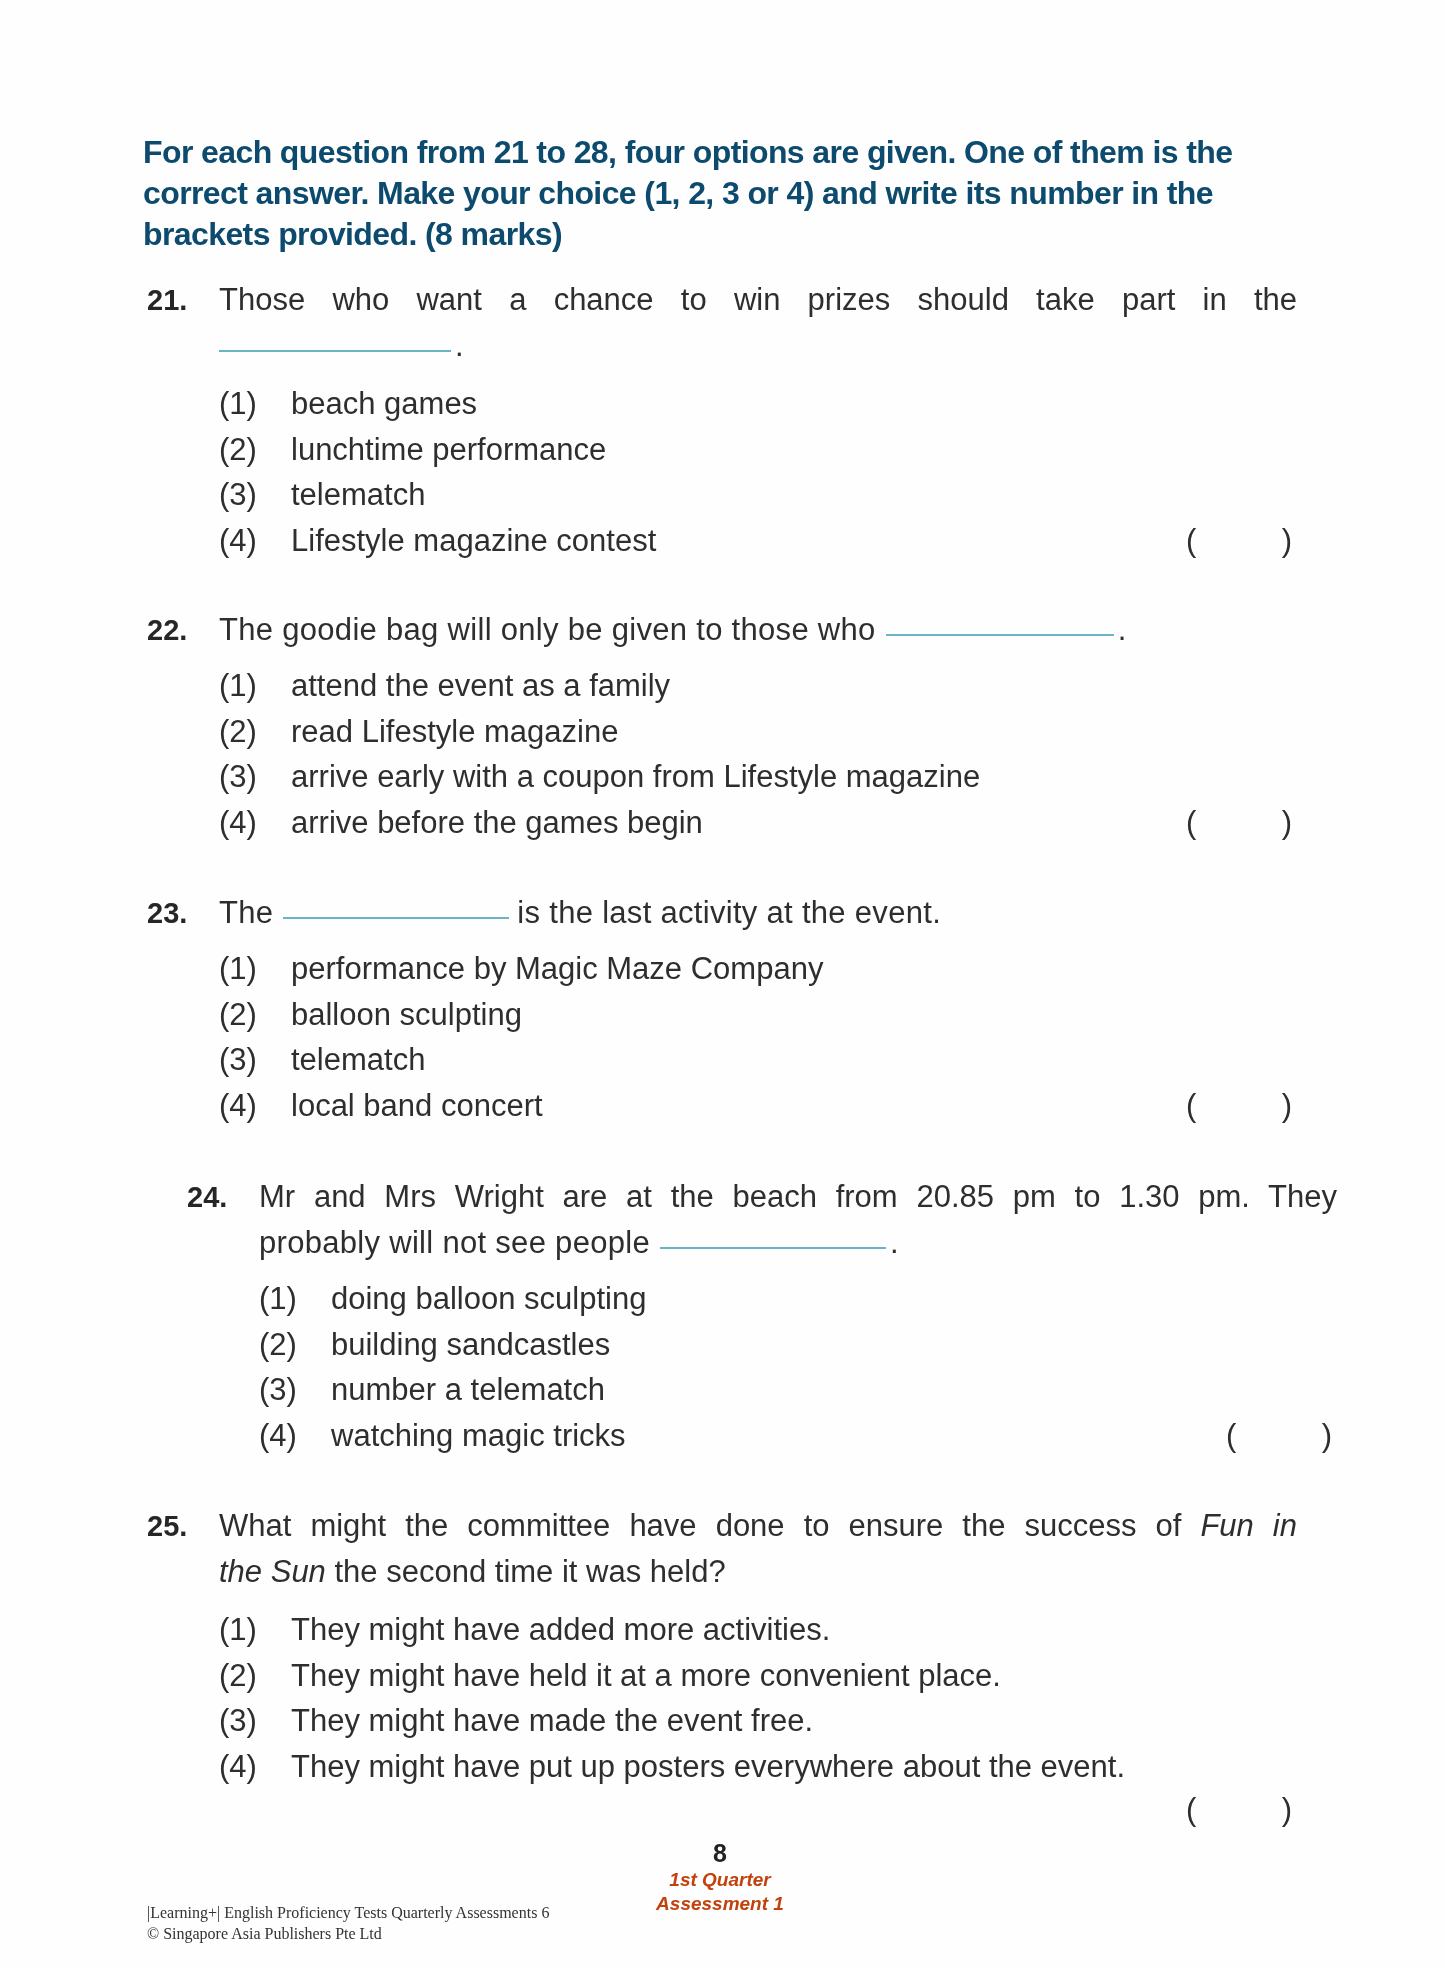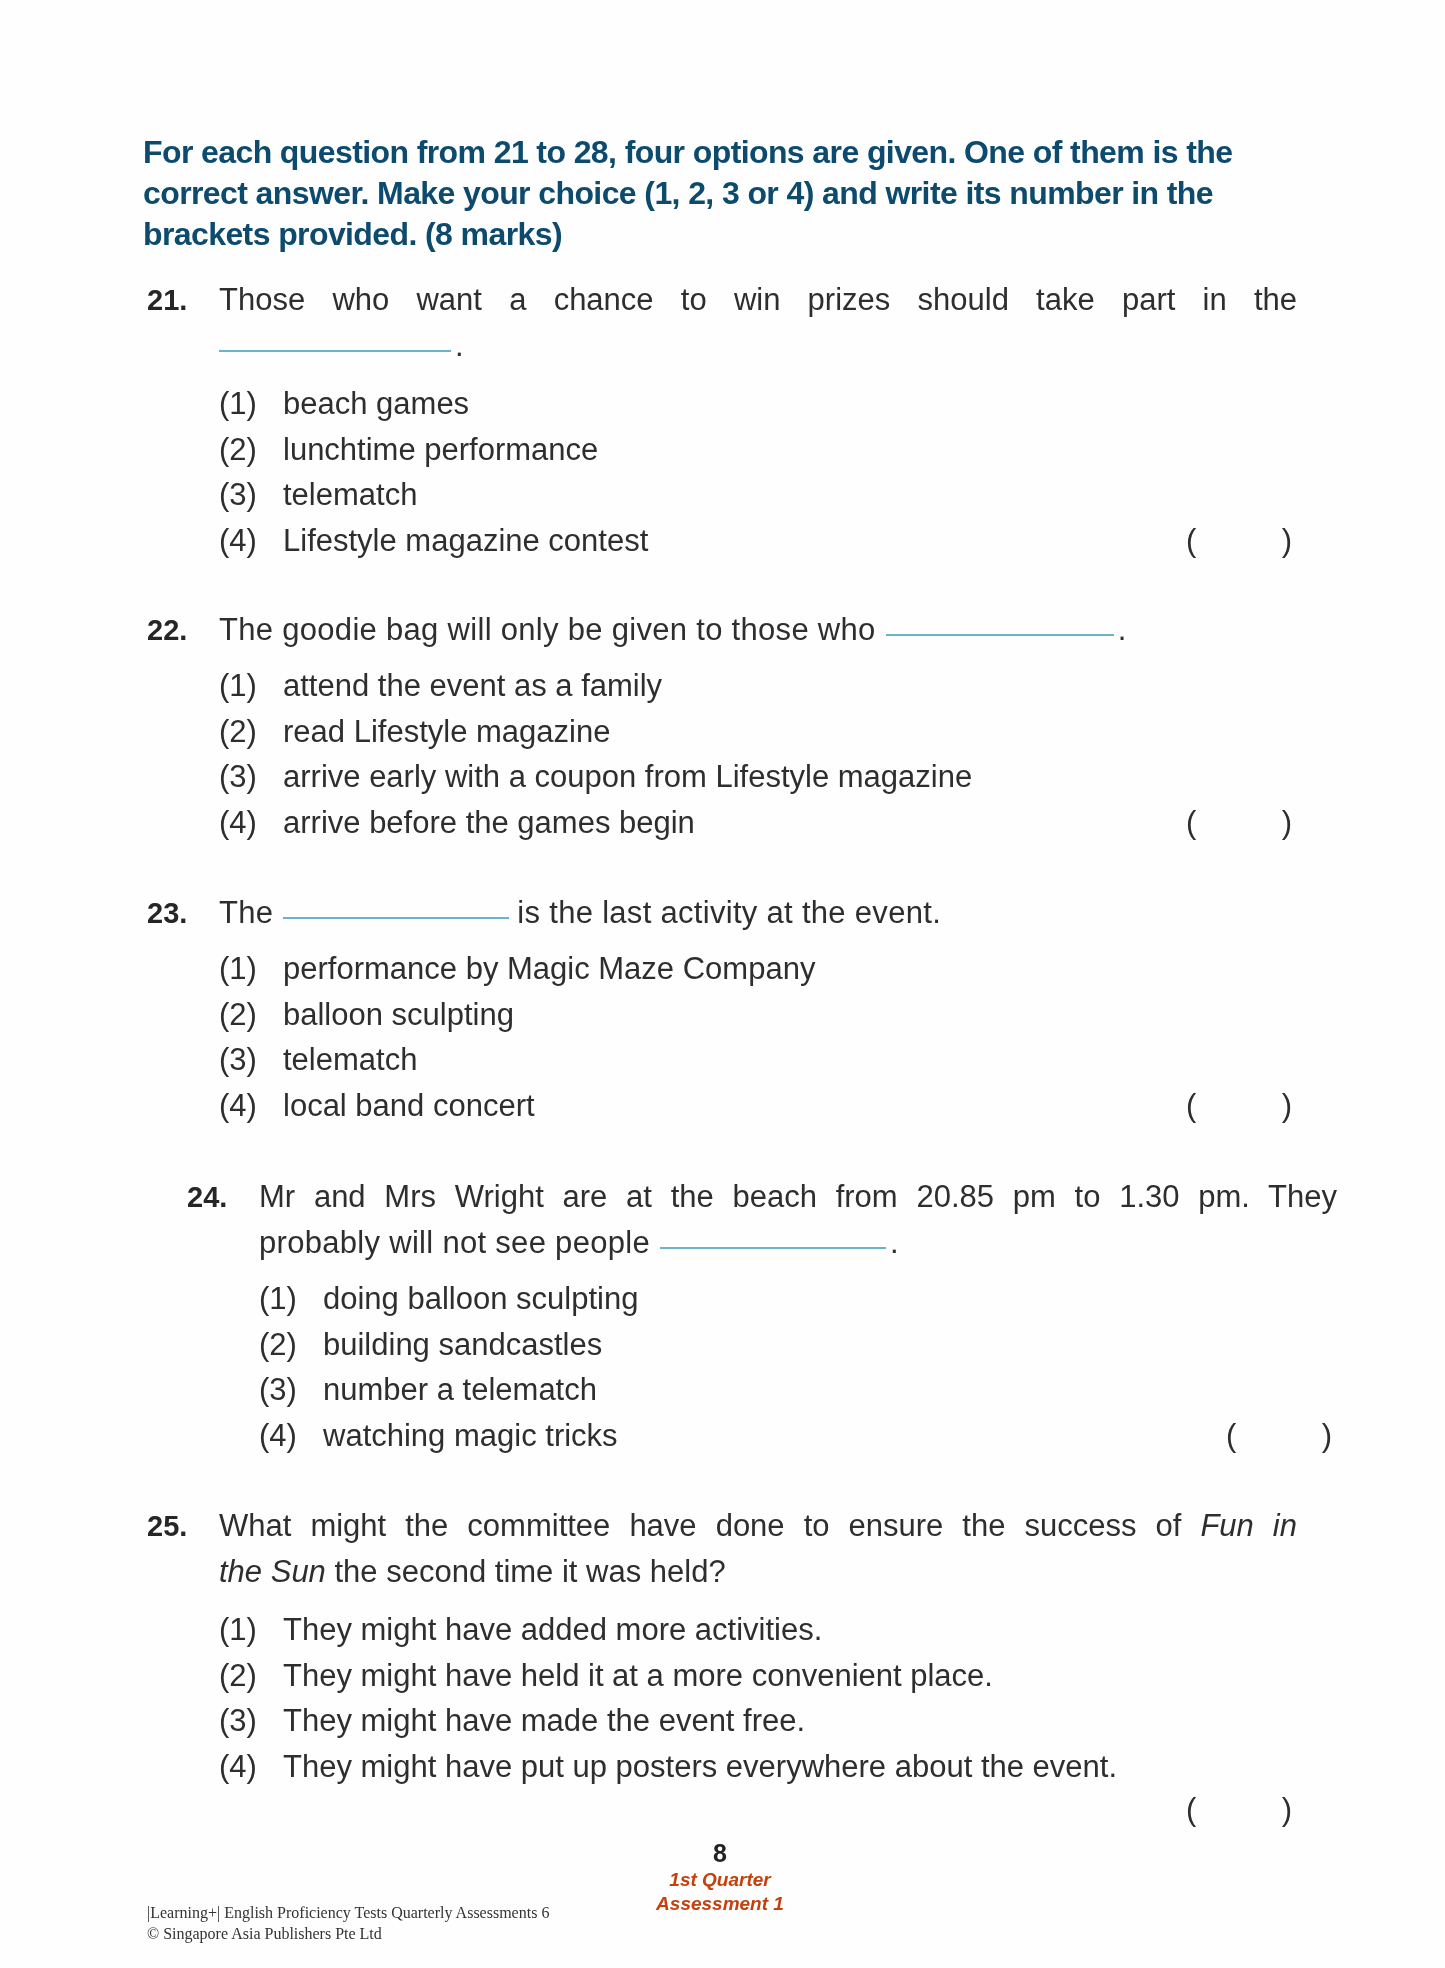--- a/index.html
+++ b/index.html
@@ -83,21 +83,21 @@
       white-space: nowrap;
     }
     .opt-num {
       position: absolute;
       left: 0;
       top: 0;
       width: 60px;
     }
     .opt-text {
       position: absolute;
-      left: 64px;
+      left: 72px;
       top: 0;
     }
     .bracket {
       position: absolute;
       right: 0;
       top: 0;
       width: 106px;
       font-size: 31px;
       line-height: 45.5px;
       display: flex;

